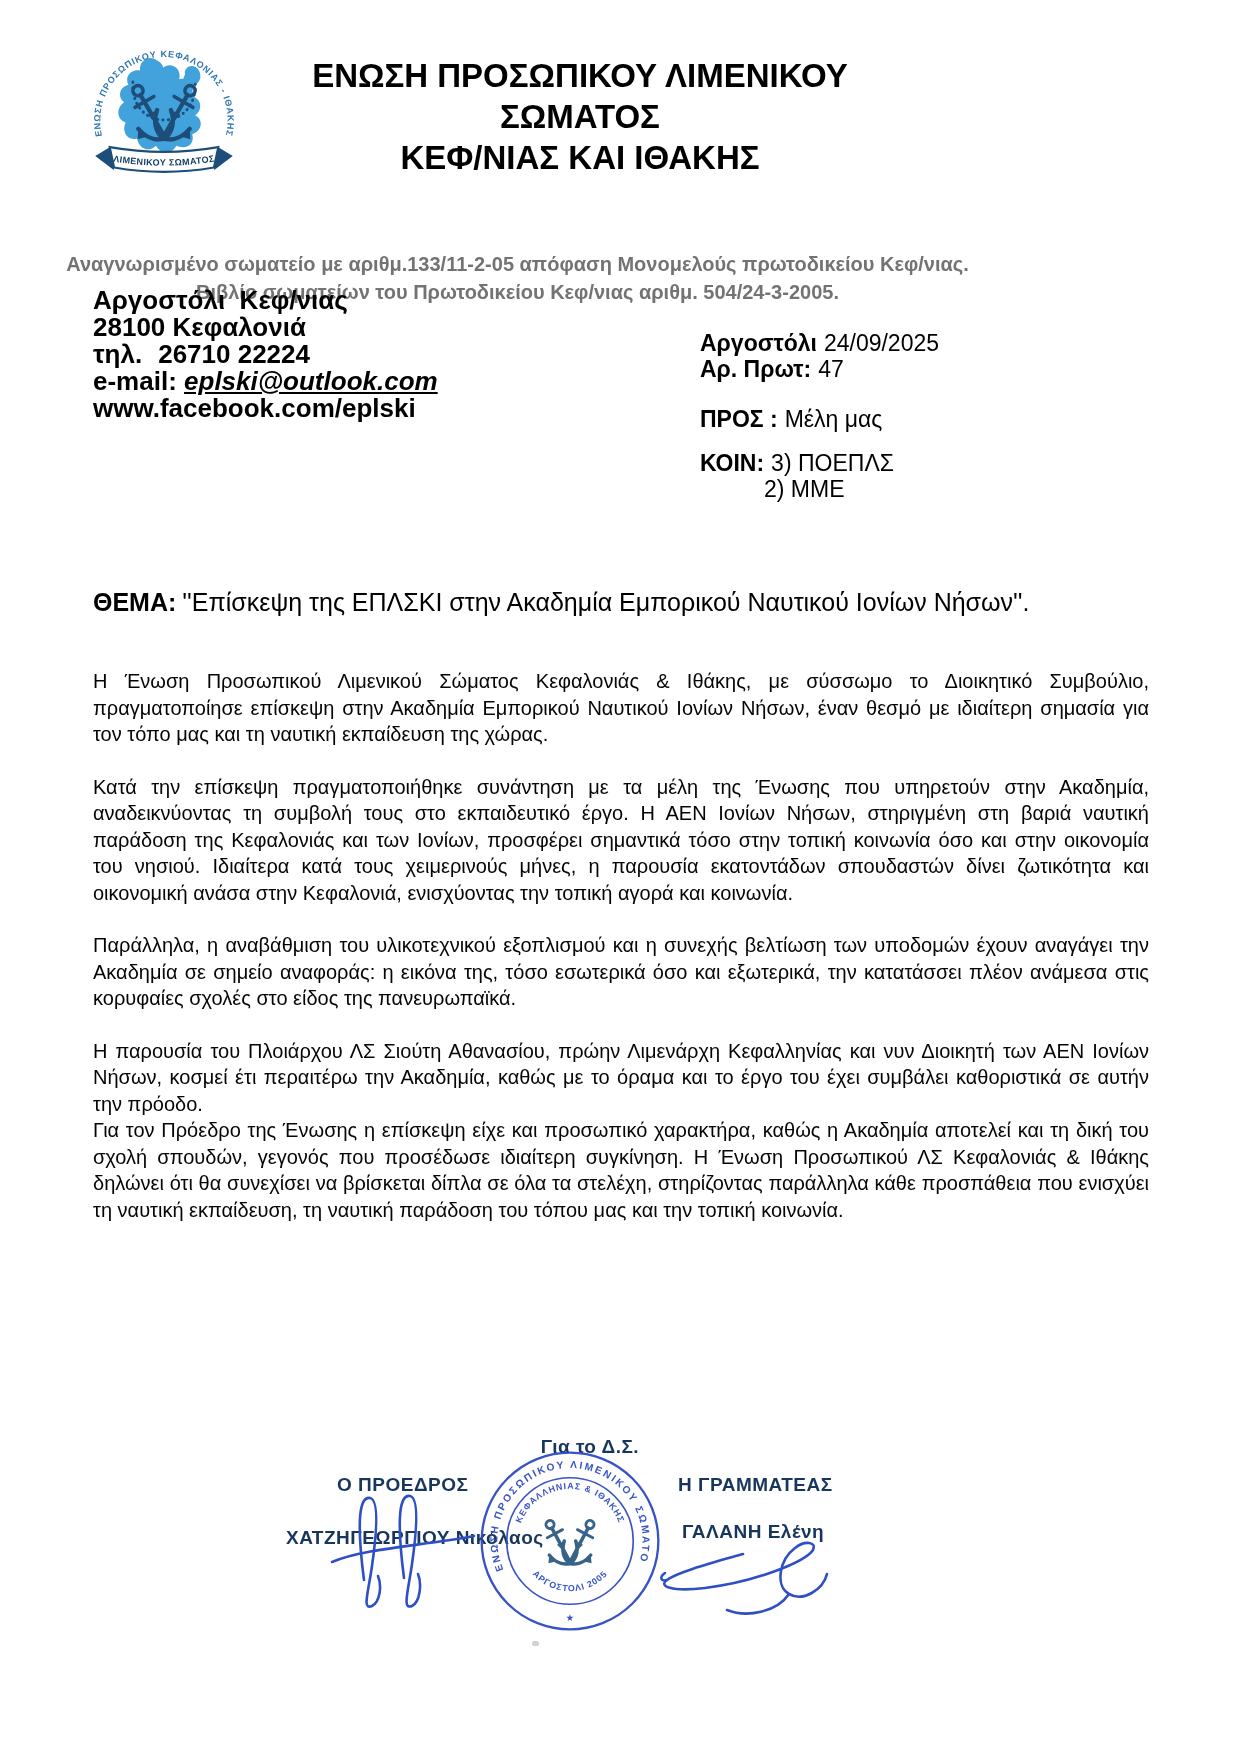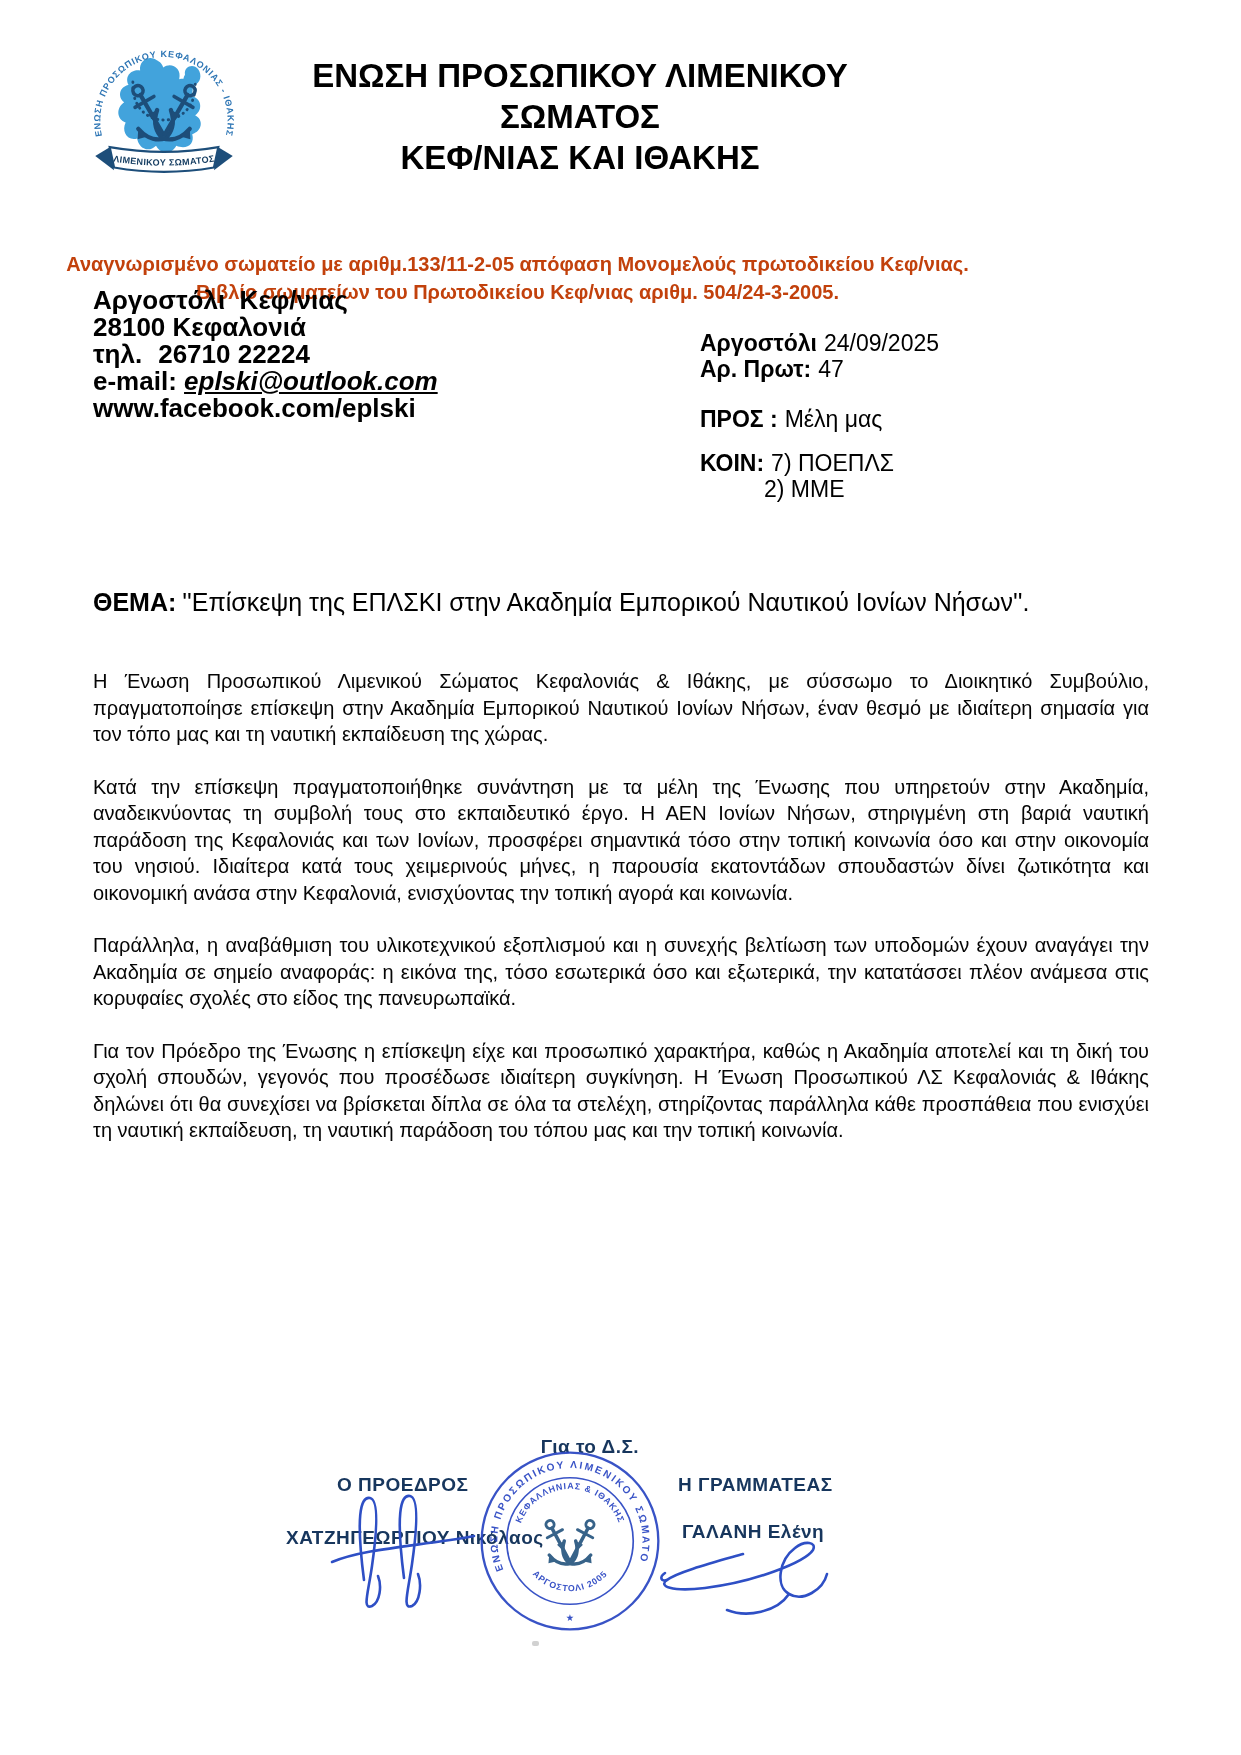--- a/index.html
+++ b/index.html
@@ -4,21 +4,21 @@
 <style>
   html,body{margin:0;padding:0;background:#ffffff;}
   .page{position:relative;width:1241px;height:1755px;background:#fff;overflow:hidden;
         font-family:"Liberation Sans", sans-serif;color:#000;}
 
   
   .logo{position:absolute;left:88px;top:36px;width:152px;height:150px;}
   .org-title{position:absolute;left:230px;top:55px;width:700px;text-align:center;
              font-weight:bold;font-size:33px;line-height:41px;color:#000;}
   .registration{position:absolute;left:60px;top:250px;width:915px;text-align:center;
-                font-weight:bold;font-size:20px;line-height:28px;color:#c2410c;}
+                font-weight:bold;font-size:20px;line-height:28px;color:#737373;}
 
   
   .contact{position:absolute;left:93px;top:287px;font-size:26px;font-weight:bold;line-height:26px;}
   .contact div{margin-bottom:1px;}
   .contact .email{text-decoration:underline;cursor:pointer;font-style:italic;}
   .contact .lbl-gap{margin-right:16px;}
   .meta{position:absolute;left:700px;top:287px;font-size:23px;line-height:26px;margin-top:43px;}
   .meta .lbl{font-weight:bold;margin-right:7px;}
   .meta .sp24{height:24px;} .meta .sp18{height:18px;}
   .meta .cc2{margin-left:64px;}
@@ -118,32 +118,33 @@
     <div><span>e-mail:</span> <span class="email">eplski@outlook.com</span></div>
     <div>www.facebook.com/eplski</div>
   </div>
 
   <div class="meta">
     <div><span class="lbl">Αργοστόλι</span><span>24/09/2025</span></div>
     <div><span class="lbl">Αρ. Πρωτ:</span><span>47</span></div>
     <div class="sp24"></div>
     <div><span class="lbl">ΠΡΟΣ :</span><span>Μέλη μας</span></div>
     <div class="sp18"></div>
-    <div><span class="lbl">ΚΟΙΝ:</span><span>7) ΠΟΕΠΛΣ</span></div>
+    <div><span class="lbl">ΚΟΙΝ:</span><span>3) ΠΟΕΠΛΣ</span></div>
     <div class="cc2">2) ΜΜΕ</div>
   </div>
 
   <div class="subject">
     <span class="b">ΘΕΜΑ:</span><span>''Επίσκεψη της ΕΠΛΣΚΙ στην Ακαδημία Εμπορικού Ναυτικού Ιονίων Νήσων''.</span>
   </div>
 
   <div class="body-text">
     <p>Η Ένωση Προσωπικού Λιμενικού Σώματος Κεφαλονιάς &amp; Ιθάκης, με σύσσωμο το Διοικητικό Συμβούλιο, πραγματοποίησε επίσκεψη στην Ακαδημία Εμπορικού Ναυτικού Ιονίων Νήσων, έναν θεσμό με ιδιαίτερη σημασία για τον τόπο μας και τη ναυτική εκπαίδευση της χώρας.</p>
     <p>Κατά την επίσκεψη πραγματοποιήθηκε συνάντηση με τα μέλη της Ένωσης που υπηρετούν στην Ακαδημία, αναδεικνύοντας τη συμβολή τους στο εκπαιδευτικό έργο. Η ΑΕΝ Ιονίων Νήσων, στηριγμένη στη βαριά ναυτική παράδοση της Κεφαλονιάς και των Ιονίων, προσφέρει σημαντικά τόσο στην τοπική κοινωνία όσο και στην οικονομία του νησιού. Ιδιαίτερα κατά τους χειμερινούς μήνες, η παρουσία εκατοντάδων σπουδαστών δίνει ζωτικότητα και οικονομική ανάσα στην Κεφαλονιά, ενισχύοντας την τοπική αγορά και κοινωνία.</p>
     <p>Παράλληλα, η αναβάθμιση του υλικοτεχνικού εξοπλισμού και η συνεχής βελτίωση των υποδομών έχουν αναγάγει την Ακαδημία σε σημείο αναφοράς: η εικόνα της, τόσο εσωτερικά όσο και εξωτερικά, την κατατάσσει πλέον ανάμεσα στις κορυφαίες σχολές στο είδος της πανευρωπαϊκά.</p>
+    <p class="nogap">Η παρουσία του Πλοιάρχου ΛΣ Σιούτη Αθανασίου, πρώην Λιμενάρχη Κεφαλληνίας και νυν Διοικητή των ΑΕΝ Ιονίων Νήσων, κοσμεί έτι περαιτέρω την Ακαδημία, καθώς με το όραμα και το έργο του έχει συμβάλει καθοριστικά σε αυτήν την πρόοδο.</p>
     <p>Για τον Πρόεδρο της Ένωσης η επίσκεψη είχε και προσωπικό χαρακτήρα, καθώς η Ακαδημία αποτελεί και τη δική του σχολή σπουδών, γεγονός που προσέδωσε ιδιαίτερη συγκίνηση. Η Ένωση Προσωπικού ΛΣ Κεφαλονιάς &amp; Ιθάκης δηλώνει ότι θα συνεχίσει να βρίσκεται δίπλα σε όλα τα στελέχη, στηρίζοντας παράλληλα κάθε προσπάθεια που ενισχύει τη ναυτική εκπαίδευση, τη ναυτική παράδοση του τόπου μας και την τοπική κοινωνία.</p>
   </div>
 
   <div class="sig-navy for-board">Για το Δ.Σ.</div>
   <div class="sig-navy president-title">Ο ΠΡΟΕΔΡΟΣ</div>
   <div class="sig-navy president-name">ΧΑΤΖΗΓΕΩΡΓΙΟΥ Νικόλαος</div>
   <div class="sig-navy secretary-title">Η  ΓΡΑΜΜΑΤΕΑΣ</div>
   <div class="sig-navy secretary-name">ΓΑΛΑΝΗ Ελένη</div>
 
   <svg class="stamp" viewBox="0 0 200 200">

